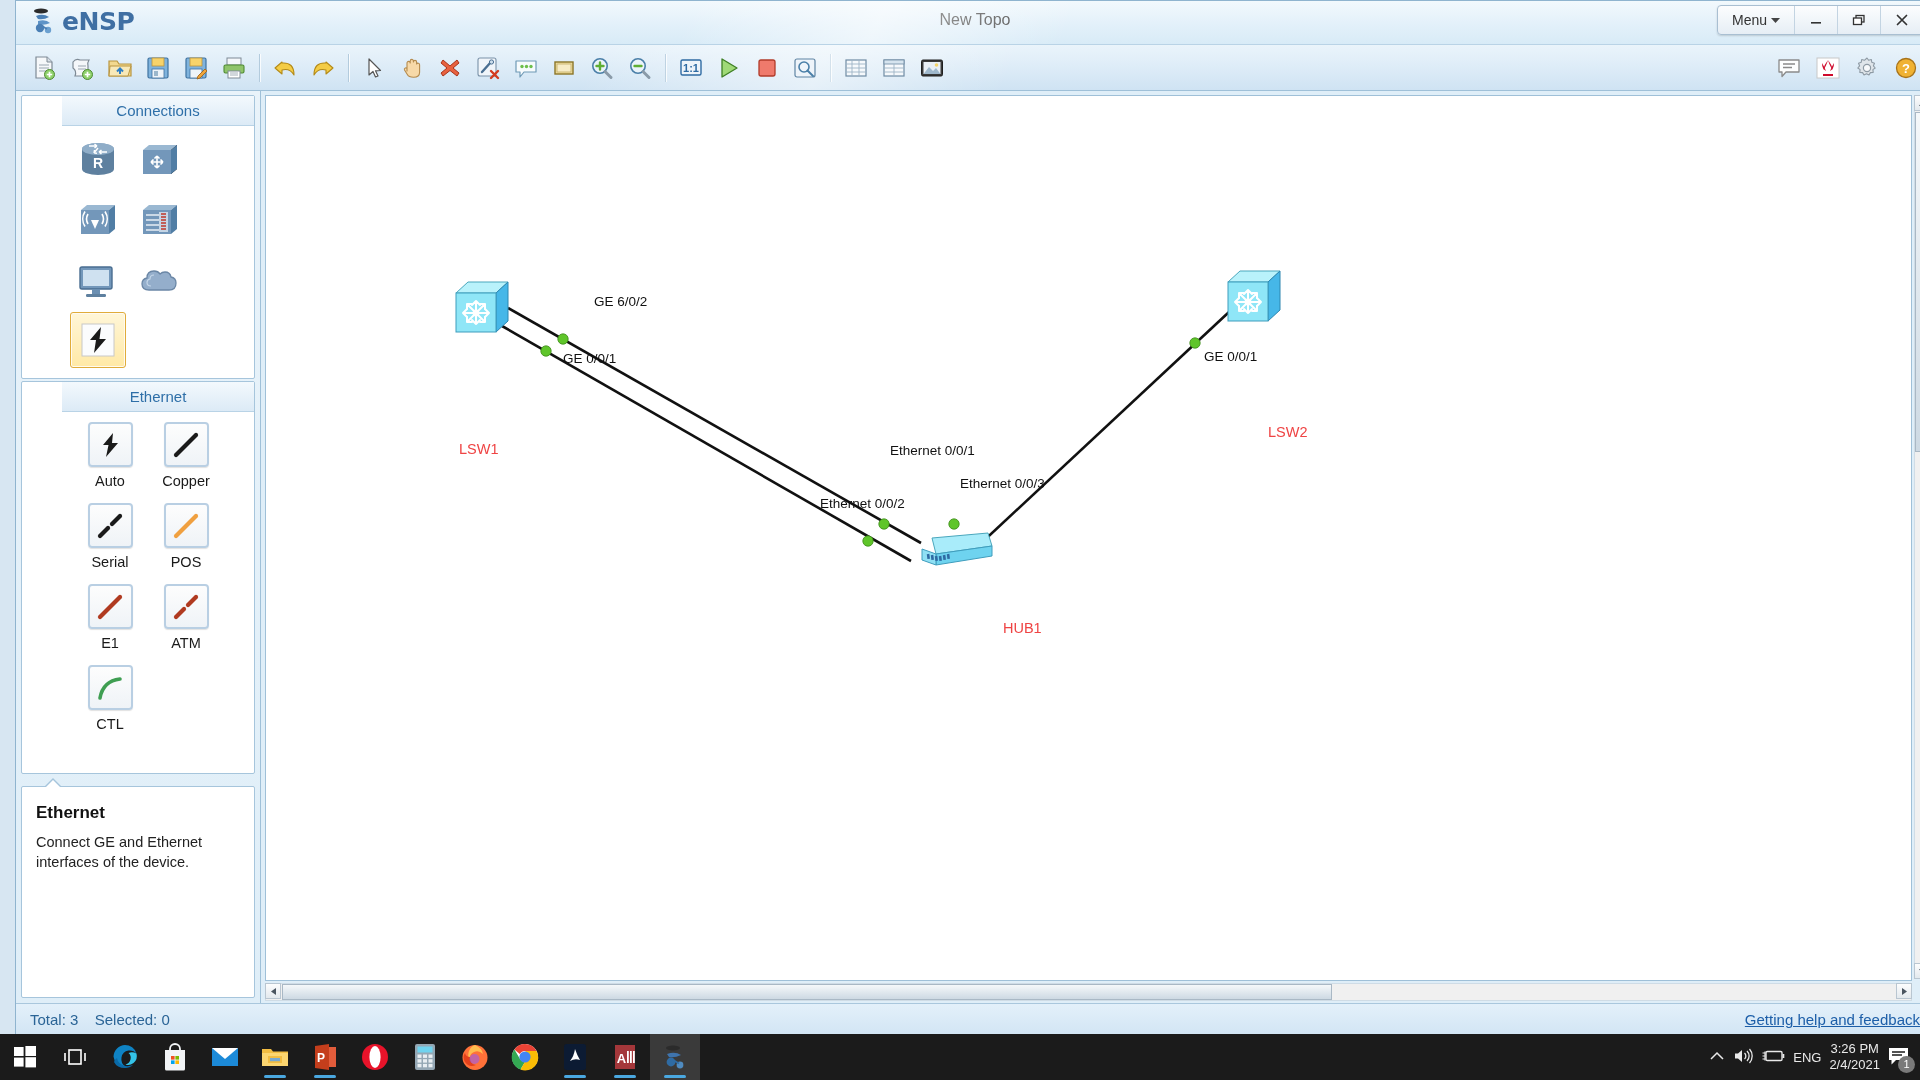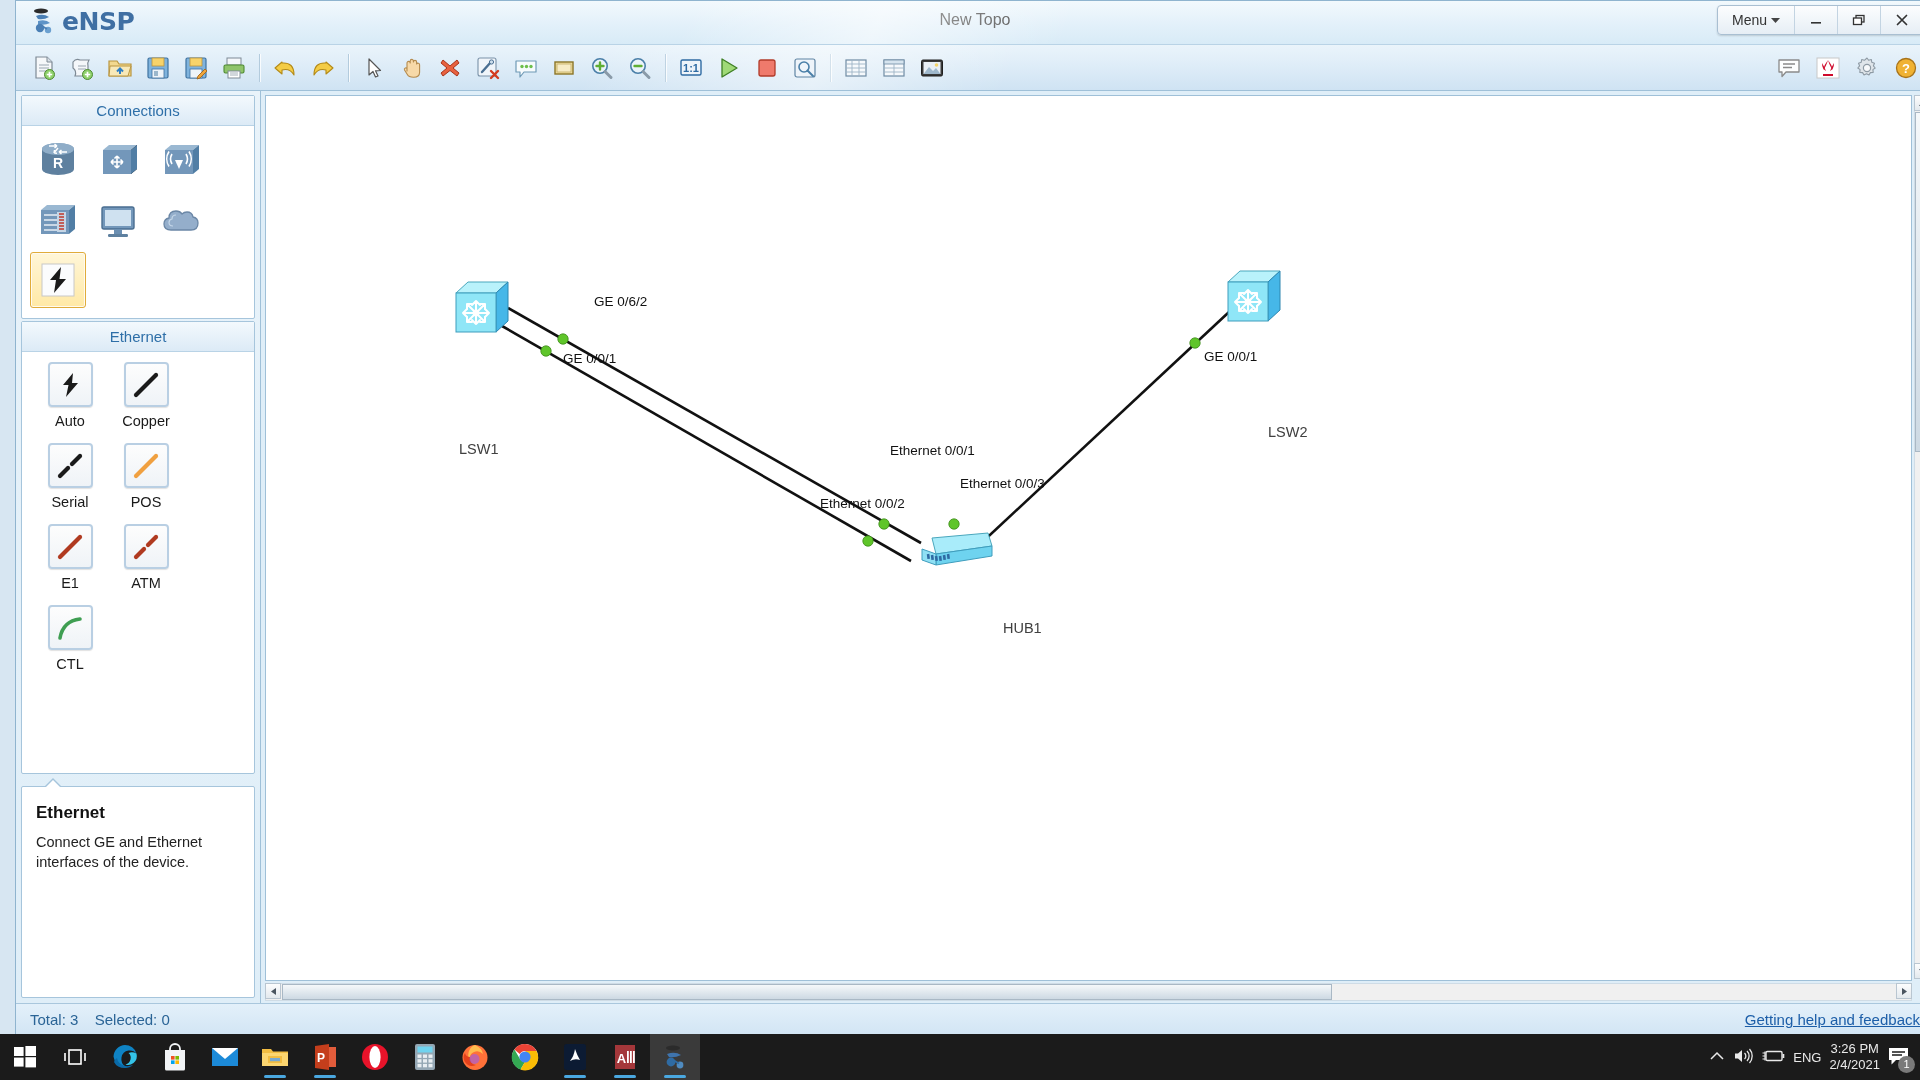--- a/index.html
+++ b/index.html
@@ -76,21 +76,21 @@
   .body-row { display:flex; height:calc(1034px - 44px - 46px - 32px); }
 
   
   .sidebar {
     width:245px; flex:0 0 245px;
     background:linear-gradient(180deg,#e9f3fa,#dfeef8);
     border-right:1px solid #9fc0d8;
     padding:4px 5px 5px 5px; display:flex; flex-direction:column; gap:2px;
   }
   .panel {
-    border:1px solid #a6c5dc; background:#fff; border-radius:2px;
+    border:1px solid #a6c5dc; background:#fff; border-radius:2px;padding-left:40px;
   }
   .panel-head {
     height:30px; line-height:30px; text-align:center;
     font-size:15px; color:#2e6fa8;
     background:linear-gradient(180deg,#f3f9fd,#dceaf6);
     border-bottom:1px solid #b9d3e6;
   }
   .conn-grid { display:flex; flex-wrap:wrap; padding:6px 8px 10px 8px; gap:4px 6px; }
   .conn-cell {
     width:56px; height:56px; display:flex; align-items:center; justify-content:center;
@@ -131,21 +131,21 @@
 
   
   .canvas-wrap { flex:1 1 auto; position:relative; background:#dfeef8; padding:2px 0 0 2px; }
   .canvas {
     position:absolute; left:4px; top:4px; right:22px; bottom:22px;
     background:#fff; border:1px solid #9fc0d8; overflow:hidden;
   }
   .canvas svg { position:absolute; left:0; top:0; }
   .node { position:absolute; }
   .node-label {
-    position:absolute; font-size:14.5px; color:#404040; white-space:nowrap;
+    position:absolute; font-size:14.5px; color:#ef4444; white-space:nowrap;
   }
   .if-label {
     position:absolute; font-size:13.5px; color:#111; white-space:nowrap;
     font-family:"Liberation Sans", sans-serif;
   }
   
   .vscroll {
     position:absolute; right:2px; top:4px; bottom:24px; width:18px;
     background:#f0f0f0; border:1px solid #cfdce6;
   }
@@ -682,21 +682,21 @@
               <rect x="13" y="26" width="2.6" height="5" transform="rotate(-7 14 28)"></rect>
               <rect x="17" y="27" width="2.6" height="5" transform="rotate(-7 18 29)"></rect>
               <rect x="21" y="27" width="2.6" height="5" transform="rotate(-7 22 29)"></rect>
               <rect x="25" y="26" width="2.6" height="5" transform="rotate(-7 26 28)"></rect>
               <rect x="29" y="25" width="2.6" height="5" transform="rotate(-7 30 27)"></rect>
             </g>
           </svg>
         </div>
         <div class="node-label" style="left:737px; top:524px;">HUB1</div>
 
-        <div class="if-label" style="left:328px; top:198px;">GE 0/6/2</div>
+        <div class="if-label" style="left:328px; top:198px;">GE 6/0/2</div>
         <div class="if-label" style="left:297px; top:255px;">GE 0/0/1</div>
         <div class="if-label" style="left:938px; top:253px;">GE 0/0/1</div>
         <div class="if-label" style="left:624px; top:347px;">Ethernet 0/0/1</div>
         <div class="if-label" style="left:554px; top:400px;">Ethernet 0/0/2</div>
         <div class="if-label" style="left:694px; top:380px;">Ethernet 0/0/3</div>
       </div>
 
       <div class="vscroll">
         <div class="sb-btn" style="top:-1px; left:-1px;">
           <svg width="7" height="5" viewBox="0 0 7 5">

